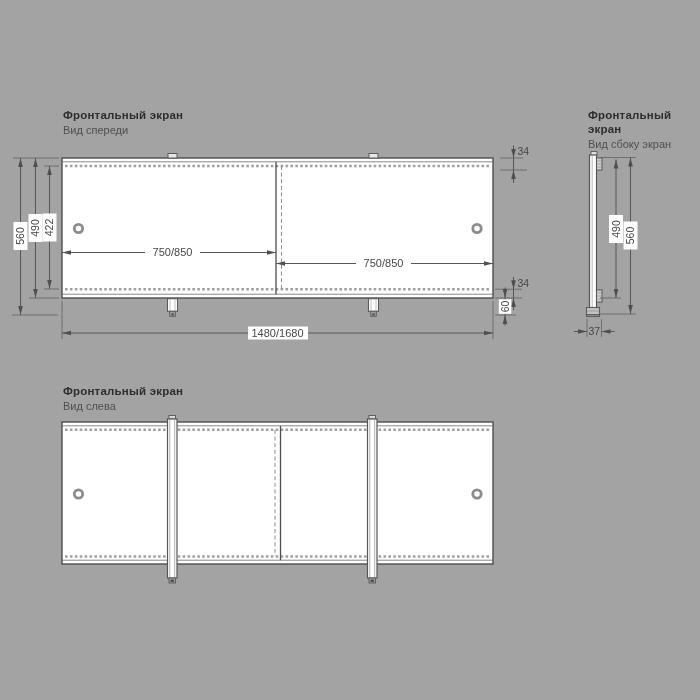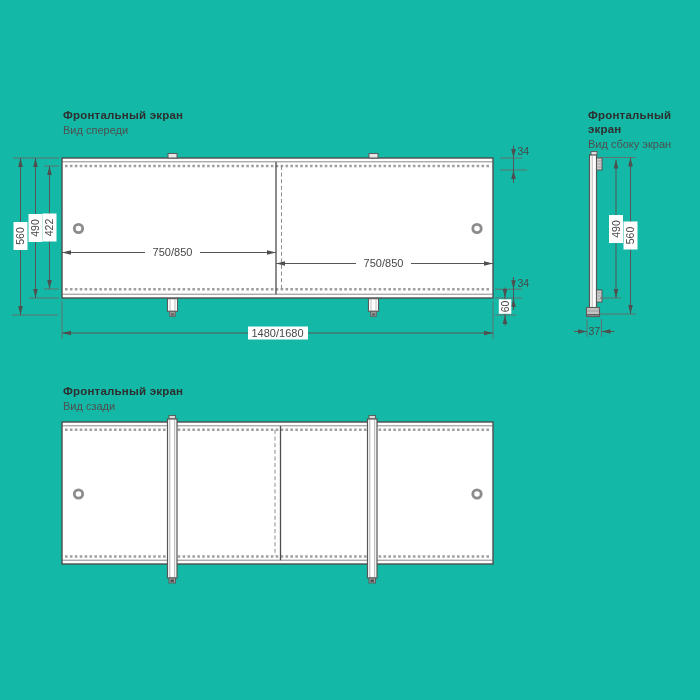--- a/index.html
+++ b/index.html
@@ -1,17 +1,17 @@
 <!DOCTYPE html>
 <html><head>
 <meta charset="utf-8">
 <style>
   html,body{margin:0;padding:0;background:#ffffff;}
   .canvas{
-    position:relative;width:700px;height:700px;background:#14b8a6;
+    position:relative;width:700px;height:700px;background:#a3a3a3;
     font-family:"Liberation Sans",sans-serif;overflow:hidden;
   }
   .title-block{position:absolute;line-height:14px;}
   .title-block .t1{font-weight:bold;font-size:11.5px;color:#2e2e2e;letter-spacing:.2px;}
   .title-block .t2{font-size:11px;color:#4f4f4f;margin-top:1px;}
   svg.drawing{position:absolute;left:0;top:0;}
   svg text{
     font-family:"Liberation Sans",sans-serif;
     font-size:11px;fill:#474747;
   }
@@ -25,21 +25,21 @@
   <div class="title-block" style="left:63px;top:108px;">
     <div class="t1">Фронтальный экран</div>
     <div class="t2">Вид спереди</div>
   </div>
   <div class="title-block" style="left:588px;top:108px;">
     <div class="t1">Фронтальный экран</div>
     <div class="t2">Вид сбоку экран</div>
   </div>
   <div class="title-block" style="left:63px;top:384px;">
     <div class="t1">Фронтальный экран</div>
-    <div class="t2">Вид сзади</div>
+    <div class="t2">Вид слева</div>
   </div>
 
   <svg class="drawing" width="700" height="700" viewBox="0 0 700 700">
     <defs>
       <marker id="arr" markerUnits="userSpaceOnUse" markerWidth="10" markerHeight="7" refX="9" refY="3.5" orient="auto-start-reverse">
         <path d="M0,1.2 L9,3.5 L0,5.8 Z" fill="#4f4f4f"></path>
       </marker>
     </defs>
 
     <g stroke-linecap="butt">

